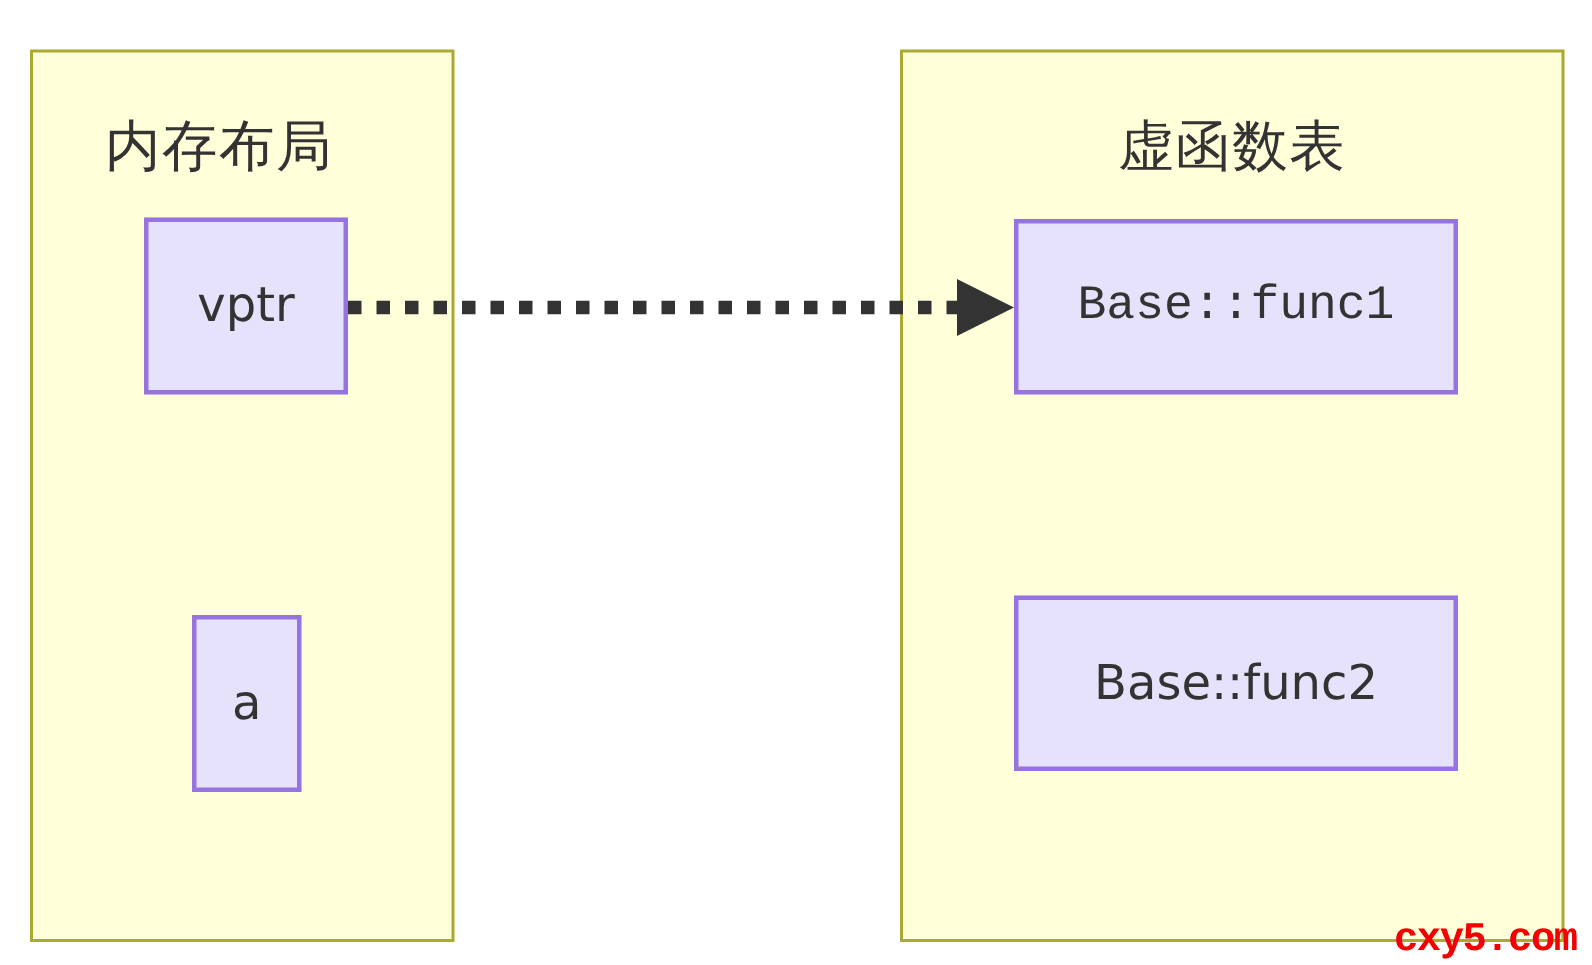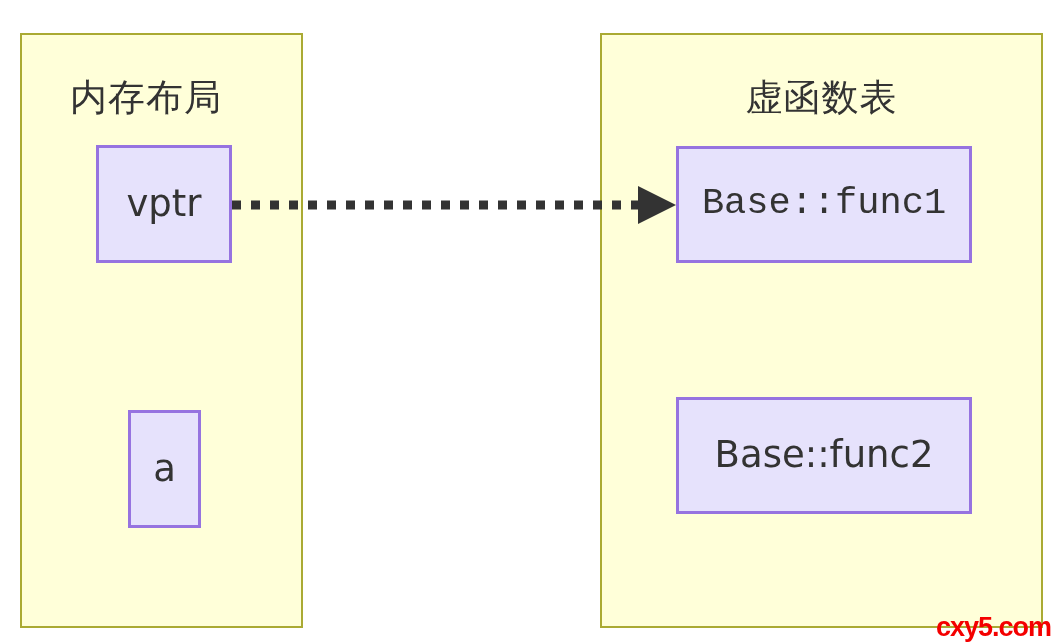--- a/index.html
+++ b/index.html
@@ -60,21 +60,21 @@
   
   .slot {
     position: absolute;
     background: #e6e2fc;
     border: 3px solid #9673e0;
     box-sizing: border-box;
     display: flex;
     align-items: center;
     justify-content: center;
     color: #333333;
-    font-size: 37px;
+    font-size: 32px;
     line-height: 1;
   }
   #slot-vptr {
     left: 96px;
     top: 145px;
     width: 136px;
     height: 118px;
   }
   #slot-a {
     left: 128px;
@@ -108,21 +108,21 @@
     width: 460px;
     height: 56px;
     pointer-events: none;
   }
 
   
   #watermark {
     position: absolute;
     right: 10px;
     bottom: 2px;
-    font-family: Liberation Sans, sans-serif;
+    font-family: Liberation Mono, monospace;
     font-weight: bold;
     font-size: 27px;
     line-height: 1;
     color: #f40000;
     letter-spacing: -1px;
     white-space: nowrap;
   }
 </style>
 </head>
 <body>

